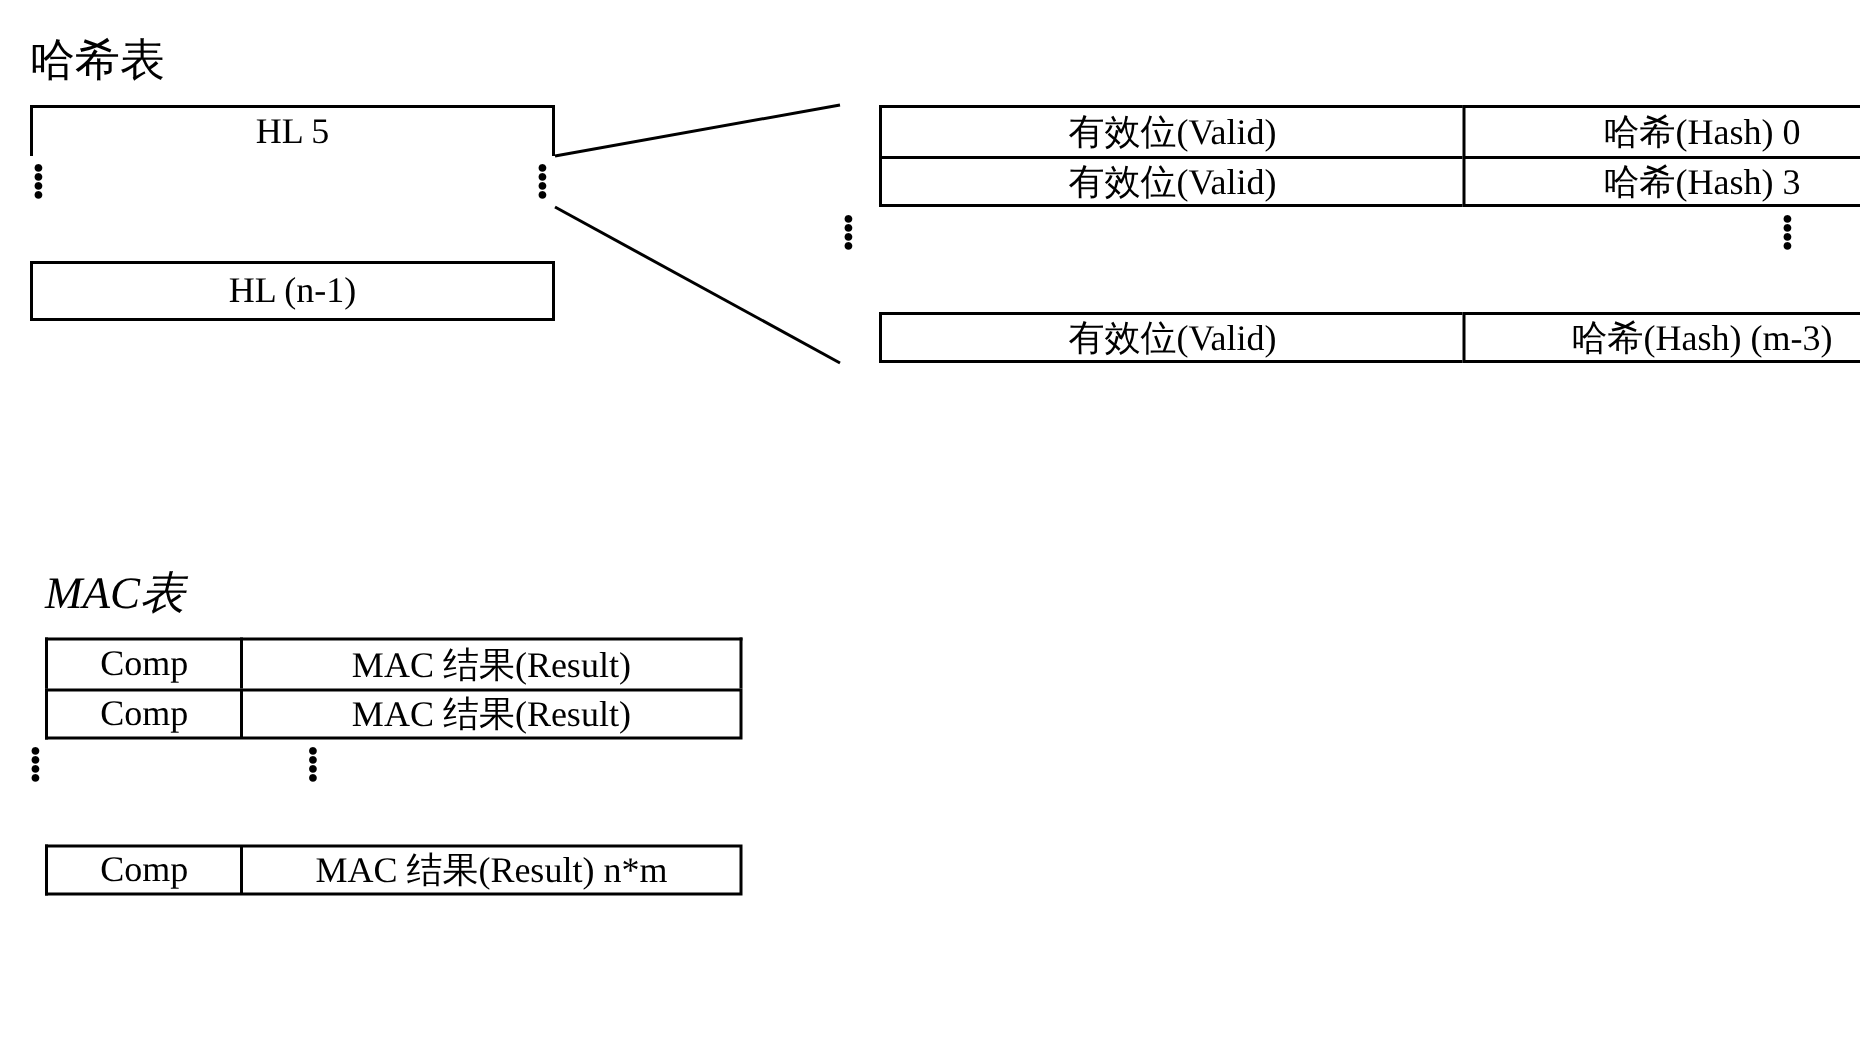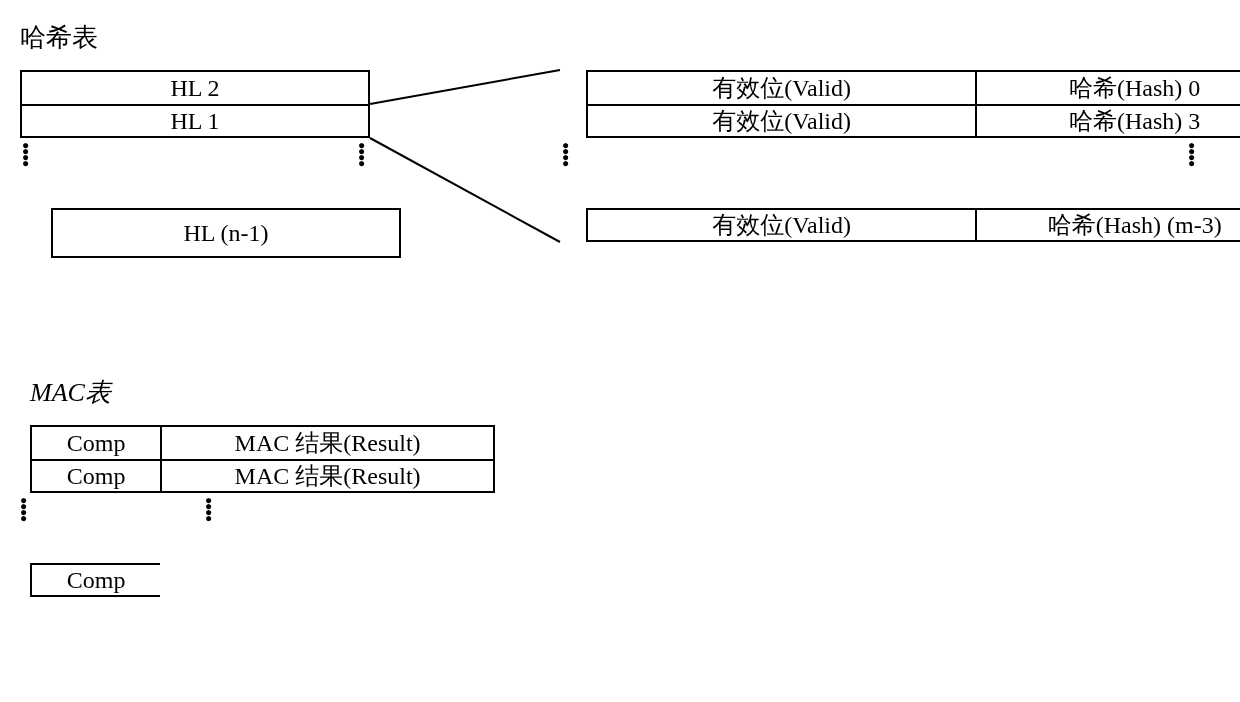--- a/index.html
+++ b/index.html
@@ -8,21 +8,21 @@
   font-family: "SimSun", "Times New Roman", serif;
   font-size: 24px;
   background: #fff;
 }
 .container {
   position: relative;
   width: 1200px;
   height: 670px;
 }
 .section-title {
-  font-size: 26px;
+  font-size: 30px;
   margin-bottom: 8px;
 }
 .table-block {
   position: absolute;
 }
 .cell {
   border: 2px solid #000;
   text-align: center;
   padding: 2px 6px;
   box-sizing: border-box;
@@ -61,37 +61,36 @@
 }
 </style>
 </head>
 <body>
 
 <div class="container">
 
   <div class="section-title" style="position:absolute; left:0px; top:0px;">哈希表</div>
 
   <div class="table-block" style="left:0px; top:50px;">
-    <div class="cell hash-left" style="height:34px; border-bottom:none;">HL 2</div>
-    <div class="cell hash-left" style="height:34px;">HL 1</div>
+    <div class="cell hash-left" style="height:34px; border-bottom:none;">HL 5</div>
     <div style="display:flex; justify-content:space-between; width:350px; height:70px; padding:4px 2px; box-sizing:border-box;">
       <div class="vdots">
           <span>●</span>
           <span>●</span>
           <span>●</span>
           <span>●</span>
         </div>
       <div class="vdots">
           <span>●</span>
           <span>●</span>
           <span>●</span>
           <span>●</span>
         </div>
     </div>
-    <div class="cell hash-left" style="height:50px;margin-left:31px;">HL (n-1)</div>
+    <div class="cell hash-left" style="height:40px;">HL (n-1)</div>
   </div>
 
   <div class="table-block" style="left:540px; top:50px;">
     <div class="hash-right">
       <div class="cell col1" style="height:34px; border-bottom:none;">有效位(Valid)</div>
       <div class="cell col2" style="height:34px; border-bottom:none;">哈希(Hash) 0</div>
     </div>
     <div class="hash-right">
       <div class="cell col1" style="height:34px;">有效位(Valid)</div>
       <div class="cell col2" style="height:34px;">哈希(Hash) 3</div>
@@ -142,16 +141,17 @@
       <div class="vdots" style="position:relative; left:-45px;">
           <span>●</span>
           <span>●</span>
           <span>●</span>
           <span>●</span>
         </div>
       <div style="width:1px;"></div>
     </div>
     <div class="mac-row">
       <div class="cell col1" style="height:34px;">Comp</div>
+      <div class="cell col2" style="height:34px;">MAC 结果(Result) n*m</div>
     </div>
   </div>
 
 </div>
 
 </body></html>

